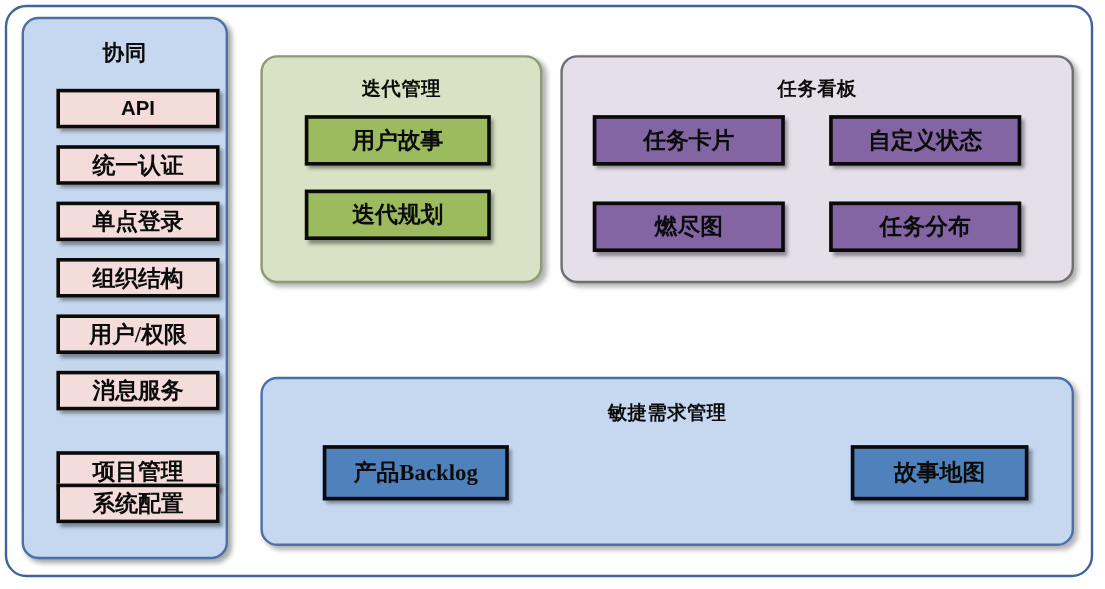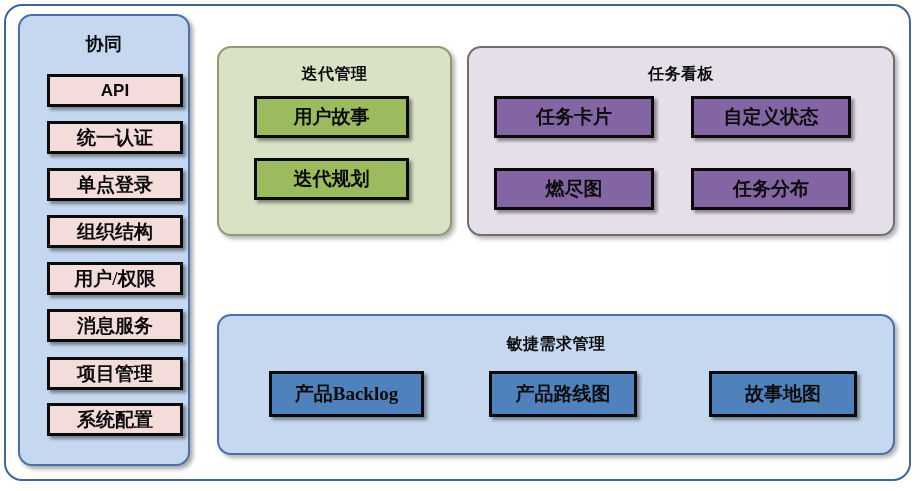--- a/index.html
+++ b/index.html
@@ -157,21 +157,21 @@
     <div class="chip chip-pink sb-chip" style="top:105px;">统一认证</div>
 
     <div class="chip chip-pink sb-chip" style="top:152px;">单点登录</div>
 
     <div class="chip chip-pink sb-chip" style="top:199px;">组织结构</div>
 
     <div class="chip chip-pink sb-chip" style="top:246px;">用户/权限</div>
 
     <div class="chip chip-pink sb-chip" style="top:293px;">消息服务</div>
 
-    <div class="chip chip-pink sb-chip" style="top:341px;">项目管理</div>
+    <div class="chip chip-pink sb-chip" style="top:360px;">项目管理</div>
 
     <div class="chip chip-pink sb-chip" style="top:387px;">系统配置</div>
   </div>
 
   <div class="panel panel-iteration">
     <div class="panel-title" style="font-family:Liberation Mono, monospace;">迭代管理</div>
 
     <div class="chip chip-green it-chip" style="top:48px;">用户故事</div>
 
     <div class="chip chip-green it-chip" style="top:110px;">迭代规划</div>
@@ -187,18 +187,17 @@
     <div class="chip chip-purple tb-chip" style="left:25px; top:120px;">燃尽图</div>
 
     <div class="chip chip-purple tb-chip" style="left:222px; top:120px;">任务分布</div>
   </div>
 
   <div class="panel panel-agile">
     <div class="panel-title" style="font-family:'Liberation Sans','DejaVu Sans',sans-serif;">敏捷需求管理</div>
 
     <div class="chip chip-blue ag-chip mixed" style="left:50px; top:55px; width:155px;">产品Backlog</div>
 
-    <div class="chip chip-blue ag-chip" style="left:270px; top:55px; width:148px;">产品路线图</div>
 
     <div class="chip chip-blue ag-chip" style="left:490px; top:55px; width:148px;">故事地图</div>
   </div>
 
 </div>
 
 </body></html>

